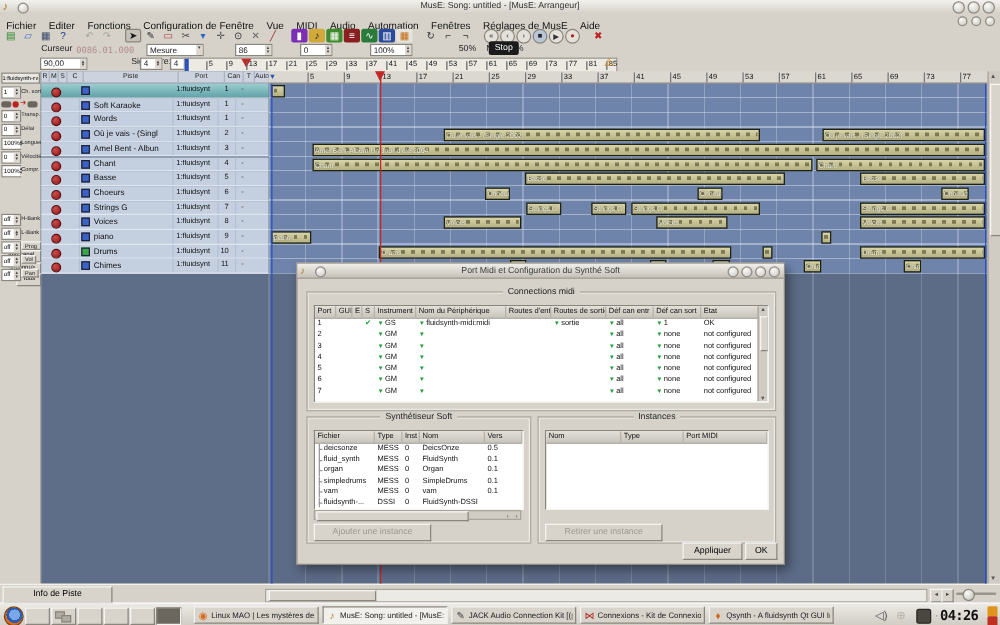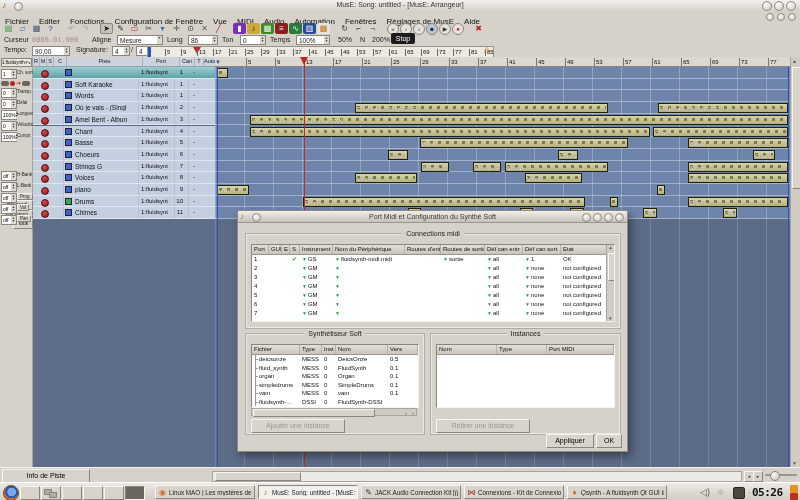--- a/index.html
+++ b/index.html
@@ -15,21 +15,21 @@
   .roundbtn{position:absolute;border-radius:50%;background:radial-gradient(circle at 35% 30%,#fbfaf8,#c9c5bd);border:1px solid #8f8b83;}
   #appicon{position:absolute;left:2px;top:0;font-size:9px;color:#a8791b;}
   #menubar{left:0;top:10px;width:800px;height:12px;}
   .menu-item{display:inline-block;font-size:8px;color:#111;padding:1px 5px 0 5px;}
   #toolbar1{left:0;top:22px;width:800px;height:13px;display:flex;align-items:center;padding-left:2px;box-sizing:border-box;}
   .ticon{width:13px;height:11px;display:inline-flex;align-items:center;justify-content:center;font-size:8px;border-radius:2px;margin-right:1px;flex:none;overflow:hidden;}
   .ticon.pressed{background:#c5c1b9;border:1px solid #8a867e;width:11px;height:9px;}
   .tsep{width:7px;height:11px;flex:none;}
   #toolbar2{left:0;top:35px;width:800px;height:10px;font-size:7px;color:#222;}
   #toolbar3{left:0;top:45px;width:800px;height:12px;font-size:7px;color:#222;}
-  .tlabel{position:absolute;top:1px;}
+  .tlabel{position:absolute;top:1px;margin-left:29px;}
   .spinbox{position:absolute;top:0;height:8px;background:#fff;border:1px solid #8a867e;font-size:6.5px;display:flex;align-items:center;}
   .spinbox .val{flex:1;padding-left:2px;white-space:nowrap;overflow:hidden;}
   .spinarr{width:5px;display:flex;flex-direction:column;align-items:center;font-size:4px;line-height:3px;color:#444;background:#dcd8d0;height:100%;}
   #stop-tip{left:391px;top:33px;width:24px;height:11px;background:#1b1b1b;color:#fff;font-size:7px;text-align:center;border-radius:2px;z-index:40;line-height:11px;}
   #miniruler{left:147px;top:46px;width:345px;height:11px;background:#eceae3;border:1px solid #97938b;}
   .mr-num{position:absolute;top:2px;font-size:6px;color:#111;border-left:1px solid #666;padding-left:1px;line-height:7px;}
   #mini-play{position:absolute;width:0;height:0;border:4px solid transparent;border-top:7px solid var(--playhead,#c42727);top:0;}
   #mini-loc{position:absolute;left:0px;top:0;width:3px;height:10px;background:var(--locator,#2a50c8);}
   #warn-icon{left:483px;top:45px;font-size:9px;color:#d88f12;}
 
@@ -830,18 +830,18 @@
         </div>
         <div class="task bev" style="left: 567px;">
           <span class="ticn2" style="color: rgb(210, 105, 30);">♦</span>
           <span class="tlbl">Qsynth - A fluidsynth Qt GUI Inte</span>
         </div>
       </div>
     <span class="trayicn" style="left:700px;">◁)</span>
     <span class="trayicn" style="left:717px;color:#b8b4ac;">⊕</span>
     <span class="trayicn" style="left:733px;top:4px;width:10px;height:10px;background:#4a4640;border-radius:2px;border:1px solid #2a2824;"></span>
     <span class="trayicn" style="left:748px;color:#8a867e;">·</span>
-    <span id="clock">05:26</span>
+    <span id="clock">04:26</span>
     <span class="stackicn" style="top:2px;background:#e0941c;"></span>
     <span class="stackicn" style="top:10px;background:#c03020;"></span>
   </div>
 
 </div>
 
 </body></html>

